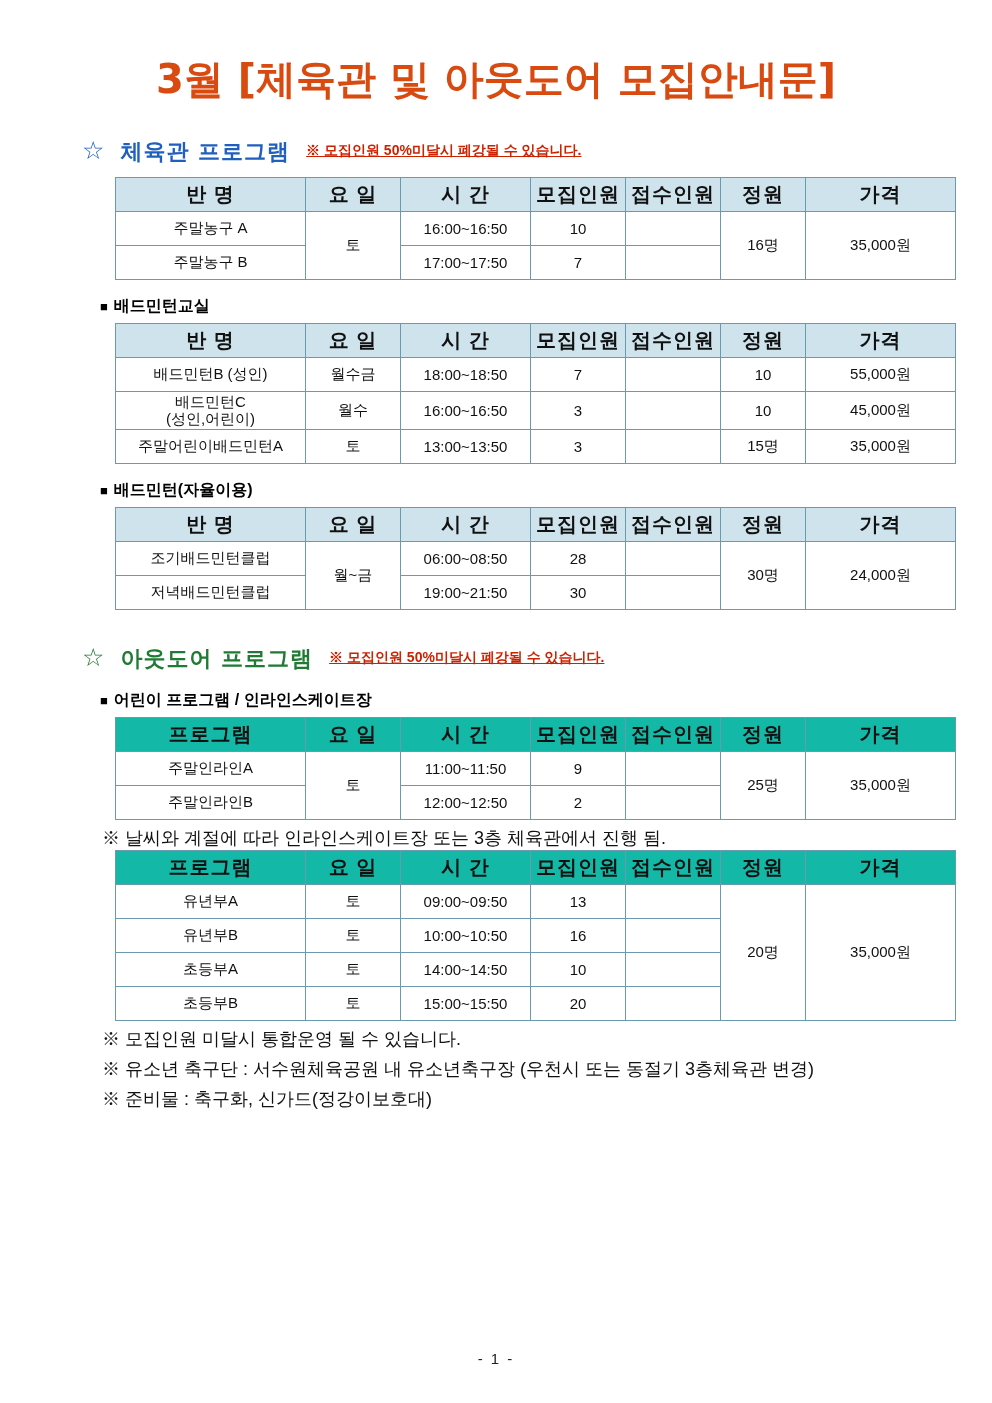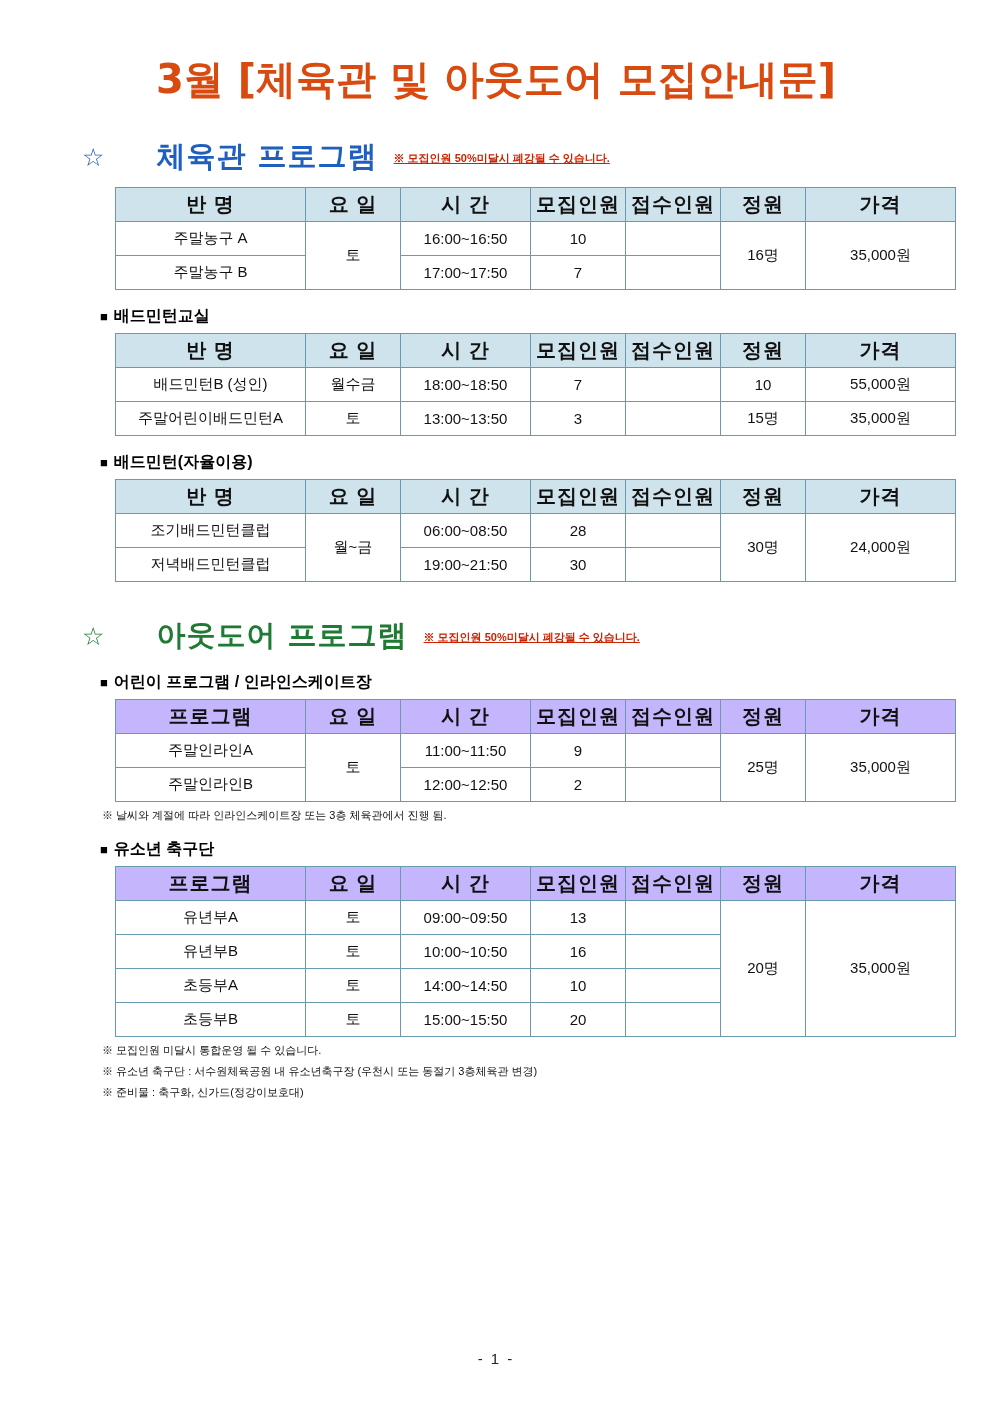--- a/index.html
+++ b/index.html
@@ -34,30 +34,29 @@
     display: flex;
     align-items: baseline;
     gap: 16px;
     margin: 0 0 10px 42px;
   }
   .star {
     font-size: 25px;
     line-height: 1;
   }
   .section-title {
-    font-size: 29px;
+    font-size: 22px;
     font-weight: bold;
     letter-spacing: 1px;
     font-family: "DejaVu Sans", sans-serif;
-    margin-left: 36px;
   }
   .gym .star, .gym .section-title { color: #1f5fbf; }
   .outdoor .star, .outdoor .section-title { color: #1f7a33; }
   .note-warn {
-    font-size: 11px;
+    font-size: 14px;
     font-weight: bold;
     color: #cc2200;
     text-decoration: underline;
     position: relative;
     top: -4px;
   }
   .sub-head {
     font-size: 16px;
     font-weight: bold;
     margin: 16px 0 6px 60px;
@@ -81,25 +80,25 @@
     padding: 1px 2px;
     color: #111;
   }
   table.tbl th {
     font-weight: bold;
     font-size: 20px;
     letter-spacing: 1px;
   }
   .gym-tbl th { background: #cfe3ec; }
   .gym-tbl th, .gym-tbl td { border-color: #6f9fb5; }
-  .out-tbl th { background: #c4b5fd; }
+  .out-tbl th { background: #14b8a6; }
   .out-tbl th, .out-tbl td { border-color: #7d9c5c; }
   .two-line { line-height: 1.15; font-size: 14px; }
   .note-line {
-    font-size: 11px;
+    font-size: 18px;
     margin: 6px 0 0 62px;
     color: #111;
   }
   .note-indent {
     margin-left: 84px;
   }
   .spacer-lg { height: 34px; }
   .footer {
     position: absolute;
     bottom: 36px;
@@ -199,20 +198,32 @@
       <tr>
         <td>배드민턴B (성인)</td>
         <td>월수금</td>
         <td>18:00~18:50</td>
         <td>7</td>
         <td></td>
         <td>10</td>
         <td>55,000원</td>
       </tr>
       <tr>
+        <td class="two-line">
+          <div>배드민턴C</div>
+          <div>(성인,어린이)</div>
+        </td>
+        <td>월수</td>
+        <td>16:00~16:50</td>
+        <td>3</td>
+        <td></td>
+        <td>10</td>
+        <td>45,000원</td>
+      </tr>
+      <tr>
         <td>주말어린이배드민턴A</td>
         <td>토</td>
         <td>13:00~13:50</td>
         <td>3</td>
         <td></td>
         <td>15명</td>
         <td>35,000원</td>
       </tr>
     </tbody>
   </table>
@@ -305,23 +316,20 @@
       <tr>
         <td>주말인라인B</td>
         <td>12:00~12:50</td>
         <td>2</td>
         <td></td>
       </tr>
     </tbody>
   </table>
   <div class="note-line">※ 날씨와 계절에 따라 인라인스케이트장 또는 3층 체육관에서 진행 됨.</div>
 
-  <div class="sub-head">
-    <span class="sq">■</span><span>유소년 축구단</span>
-  </div>
   <table class="tbl out-tbl">
     <colgroup>
         <col class="c1">
         <col class="c2">
         <col class="c3">
         <col class="c4">
         <col class="c5">
         <col class="c6">
         <col class="c7">
       </colgroup>

